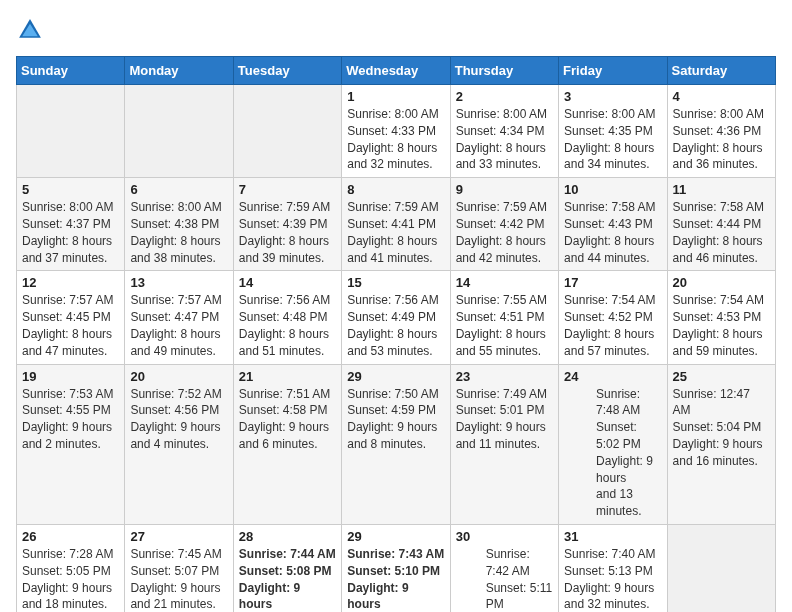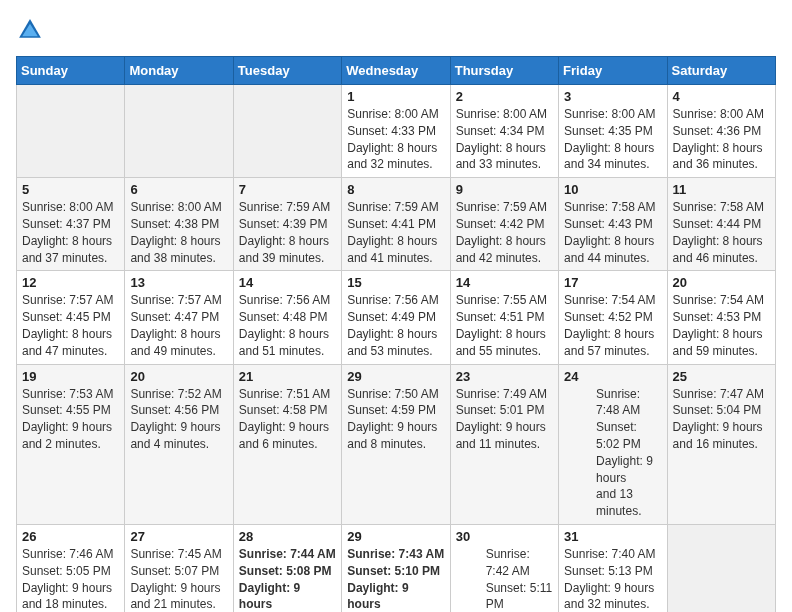--- a/index.html
+++ b/index.html
@@ -294,30 +294,30 @@
         </td>
         <td>
           <span class="day-number">24</span>
           <div class="day-info" style="white-space: pre-line; margin-left: 32px;">Sunrise: 7:48 AM
 Sunset: 5:02 PM
 Daylight: 9 hours
 and 13 minutes.</div>
         </td>
         <td>
           <span class="day-number">25</span>
-          <div class="day-info" style="white-space: pre-line;">Sunrise: 7:47 AM
+          <div class="day-info" style="white-space: pre-line;">Sunrise: 12:47 AM
 Sunset: 5:04 PM
 Daylight: 9 hours
 and 16 minutes.</div>
         </td>
       </tr>
       <tr>
         <td>
           <span class="day-number">26</span>
-          <div class="day-info" style="white-space: pre-line;">Sunrise: 7:46 AM
+          <div class="day-info" style="white-space: pre-line;">Sunrise: 7:28 AM
 Sunset: 5:05 PM
 Daylight: 9 hours
 and 18 minutes.</div>
         </td>
         <td>
           <span class="day-number">27</span>
           <div class="day-info" style="white-space: pre-line;">Sunrise: 7:45 AM
 Sunset: 5:07 PM
 Daylight: 9 hours
 and 21 minutes.</div>

